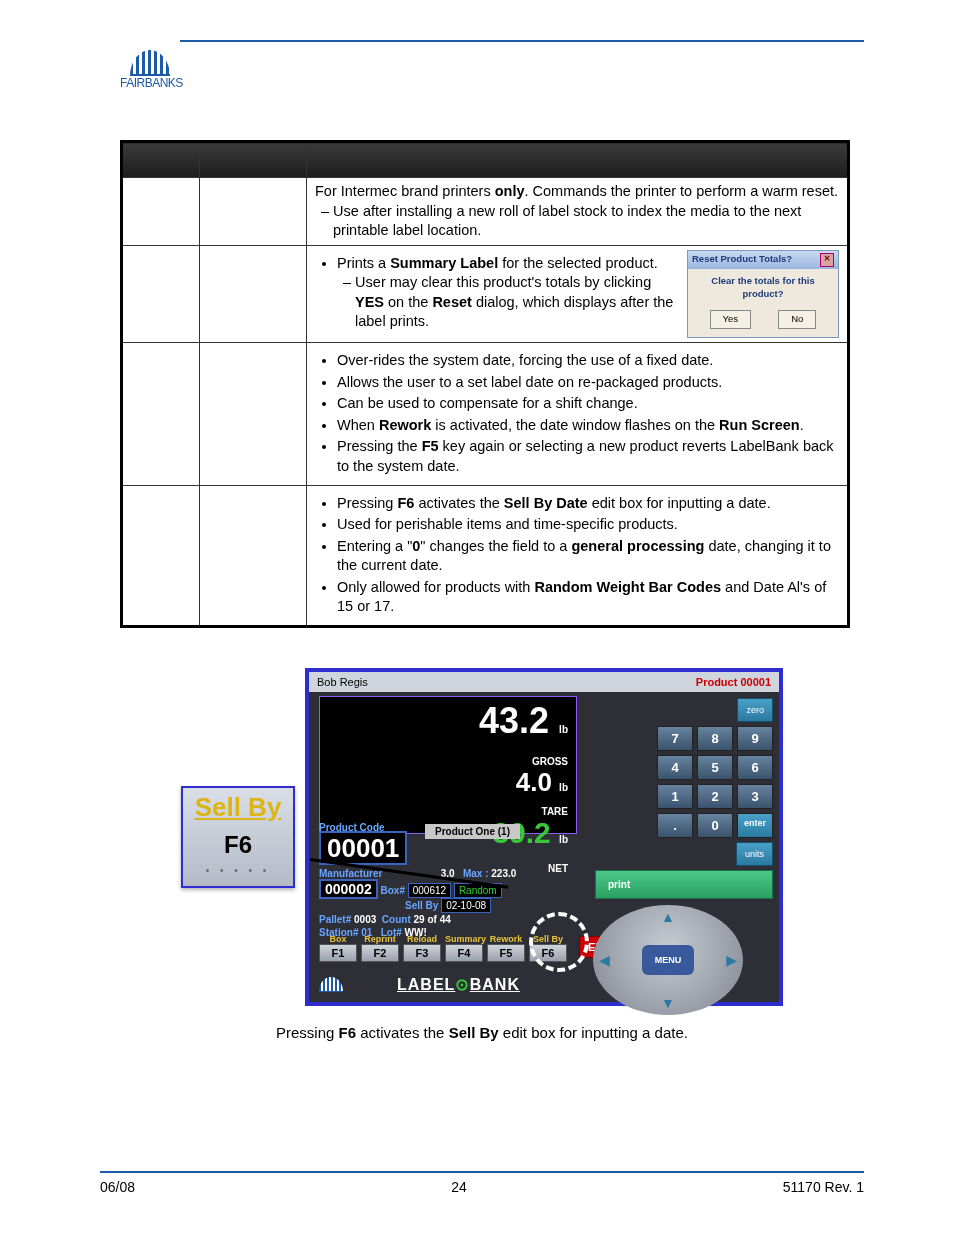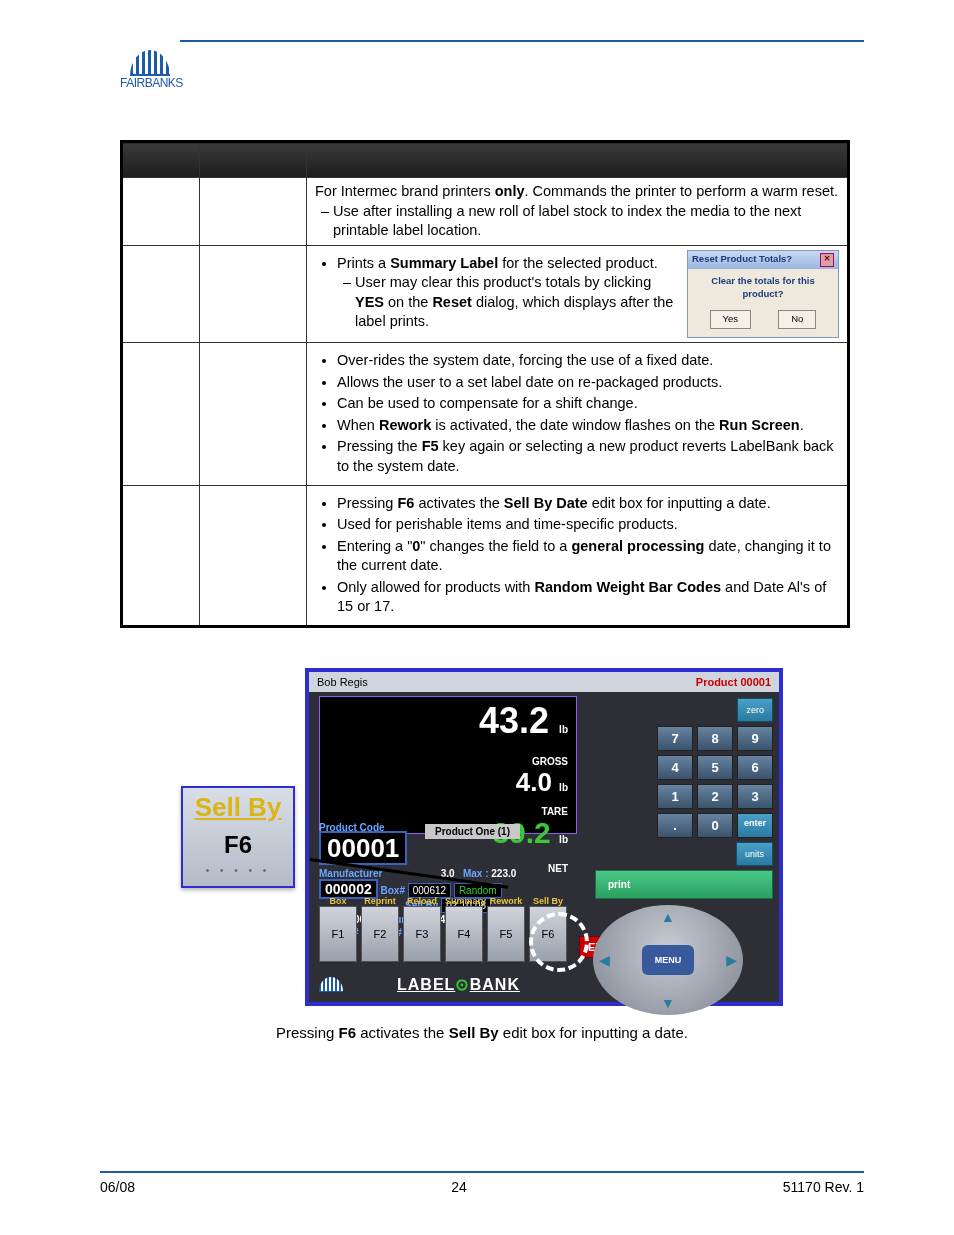--- a/index.html
+++ b/index.html
@@ -146,21 +146,21 @@
   .app-shot .proddesc { position:absolute; left:116px; top:152px; background:#c8c8c8;color:#000;padding:2px 10px;font-weight:bold;}
   .app-shot .midlabels { position:absolute; left:10px; top:195px; font-size:10px; line-height:1.3;}
   .app-shot .midlabels .mlbl {color:#6aa6ff;font-weight:bold;}
   .app-shot .midlabels .mval {color:#fff;font-weight:bold;}
   .app-shot .mfgcode { background:#000;border:2px solid #3a63c0;color:#fff;font-size:14px;font-weight:bold;padding:0 4px;}
   .app-shot .chip { display:inline-block;background:#000;border:1px solid #3a63c0;color:#fff;padding:0 4px;}
   .app-shot .chip.green{color:#3c3;}
   .app-shot .fkeys { position:absolute; left:10px; bottom:40px; display:flex; gap:4px;}
   .app-shot .fkey { width:38px;text-align:center;}
   .app-shot .fkey .fl {color:#e7c43a;font-size:9px;font-weight:bold;}
-  .app-shot .fkey .fb {background:linear-gradient(#d0d4dc,#9aa0ac);color:#000;font-weight:normal;padding:21px 0;border:1px solid #555;font-size:11px;}
+  .app-shot .fkey .fb {background:linear-gradient(#d0d4dc,#9aa0ac);color:#000;font-weight:bold;padding:2px 0;border:1px solid #555;font-size:11px;}
   .app-shot .exitbtn { position:absolute; left:270px; bottom:44px; background:#c00;color:#fff;font-weight:bold;padding:4px 8px;border:1px solid #700;font-size:11px;}
   .app-shot .brand { position:absolute; left:10px; bottom:8px; display:flex;align-items:center;gap:6px;}
   .app-shot .brand .bglobe { width:24px;height:14px;border-radius:50% 50% 0 0/100% 100% 0 0;background:repeating-linear-gradient(90deg,#1d5aa7 0 2px,#fff 2px 4px);border-bottom:1px solid #1d5aa7;}
   .app-shot .brand .lb { font-size:16px;font-weight:bold;letter-spacing:1px;margin-left:48px;}
   .app-shot .brand .lb .u{ text-decoration:underline;color:#fff;}
   .app-shot .brand .lb .g{ color:#3c3;}
   
   .app-shot .side { position:absolute; right:6px; top:20px; width:180px;}
   .keypad { display:grid;grid-template-columns:repeat(3,36px);gap:4px;justify-content:end;}
   .keypad .k { background:linear-gradient(#67839f,#3a536d);border:1px solid #222;color:#fff;font-weight:bold;text-align:center;padding:4px 0;font-size:13px;}

